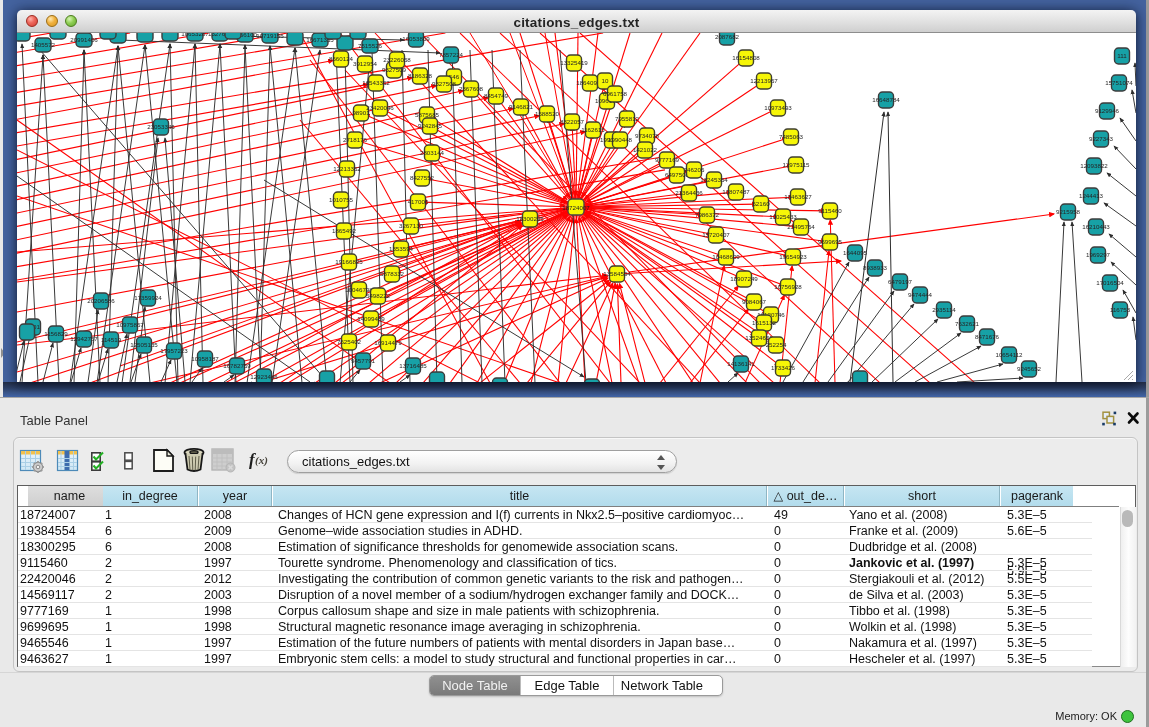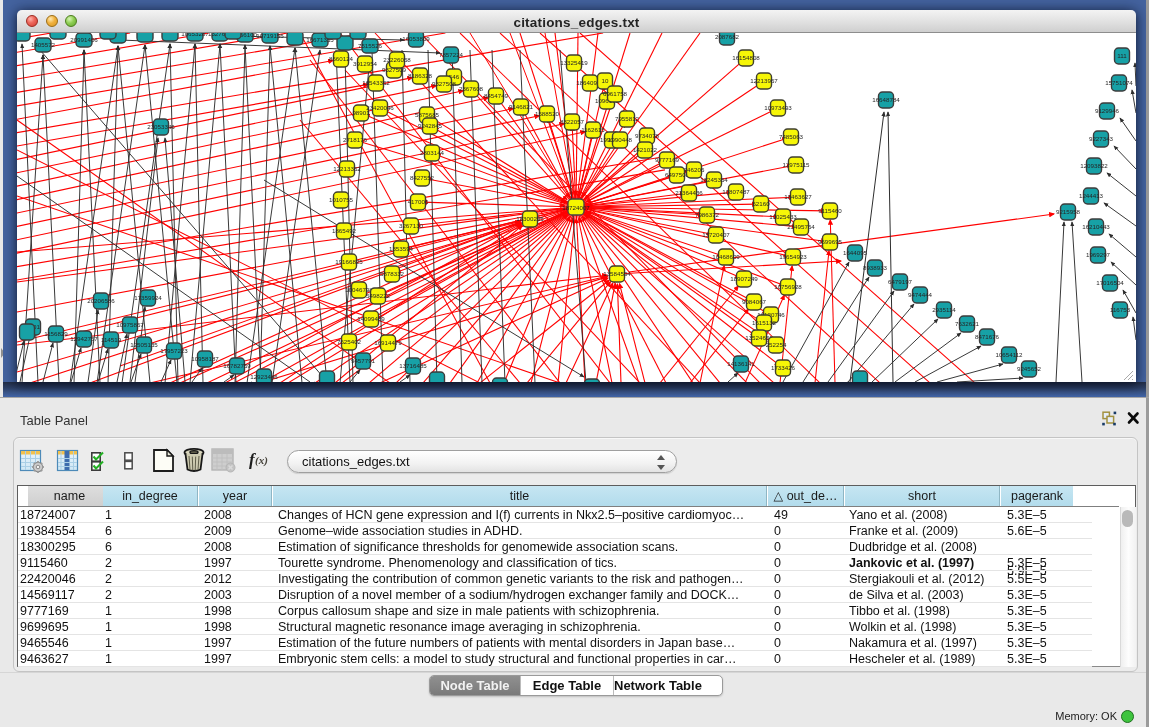--- a/index.html
+++ b/index.html
@@ -27,24 +27,24 @@
 
 #tbl{position:absolute;left:17px;top:485px;width:1119px;height:182px;background:#fff;border:1px solid #5d5d5d;border-bottom:1px solid #8a8a8a;}
 .hc{position:absolute;top:486px;height:20px;background:linear-gradient(180deg,#c6e6f2 0%,#b2dcec 100%);border-right:1px solid #8fb6c4;font-size:12.5px;color:#1a1a1a;text-align:center;line-height:20px;}
 #hc-name{left:28px;width:84px;background:linear-gradient(180deg,#dedede 0%,#cfcfcf 100%);border-right:1px solid #a2a2a2;}
 #hdrline{position:absolute;left:18px;top:506px;width:1101px;height:1px;background:#7f7f7f;}
 .trow{position:absolute;left:18px;width:1074px;height:16px;border-bottom:1px solid #e4e4e4;font-size:12.5px;color:#111;}
 .trow span{position:absolute;top:0px;white-space:nowrap;overflow:hidden;line-height:16px;}
 #vsb{position:absolute;left:1120px;top:507px;width:16px;height:160px;background:linear-gradient(90deg,#efefef,#fdfdfd 50%,#f2f2f2);border-left:1px solid #d9d9d9;}
 #vsbthumb{position:absolute;left:1122px;top:510px;width:11px;height:17px;border-radius:6px;background:#b9b9b9;}
 
-#tabs{position:absolute;left:429px;top:675px;width:294px;height:21px;border:1px solid #9a9a9a;border-radius:5px;background:#fff;box-shadow:0 1px 2px rgba(0,0,0,.18);font-size:13px;font-weight:bold;}
+#tabs{position:absolute;left:429px;top:675px;width:294px;height:21px;border:1px solid #9a9a9a;border-radius:5px;background:#fff;box-shadow:0 1px 2px rgba(0,0,0,.18);font-size:13px;}
 #tab1{position:absolute;left:0;top:0;width:90px;height:19px;background:linear-gradient(180deg,#909090,#7a7a7a);color:#f2f2f2;text-align:center;line-height:19px;border-radius:4px 0 0 4px;}
 #tab2{position:absolute;left:90px;top:0;width:93px;height:19px;color:#111;text-align:center;line-height:19px;border-left:1px solid #bbb;}
-#tab3{position:absolute;left:183px;top:0;width:90px;height:19px;color:#111;text-align:left;line-height:19px;border-left:1px solid #bbb;}
+#tab3{position:absolute;left:183px;top:0;width:90px;height:19px;color:#111;text-align:right;line-height:19px;border-left:1px solid #bbb;}
 #panline{position:absolute;left:0px;top:672px;width:1149px;height:1px;background:#d6d6d6;}
 #mem{position:absolute;left:1020px;top:710px;width:97px;text-align:right;font-size:11px;color:#222;white-space:nowrap;}
 #memdot{position:absolute;left:1121px;top:710px;width:13px;height:13px;border-radius:50%;background:#3ec43e;border:1px solid #1f6f1f;}
 
 #rstrip3{position:absolute;left:1146px;top:398px;width:3px;height:329px;background:#9b9b9b;}
 </style></head>
 <body>
 <div id="root">
 <div id="lstrip"></div>
     <svg style="position:absolute;left:0;top:347px" width="6" height="12" viewBox="0 0 6 12">
@@ -815,21 +815,21 @@
       <span style="left:756px;">0</span>
       <span style="left:831px;">Nakamura et al. (1997)</span>
       <span style="left:989px;">5.3E–5</span>
     </div>
 <div class="trow" style="top:651px;">
       <span style="left:2px;">9463627</span>
       <span style="left:87px;">1</span>
       <span style="left:186px;">1997</span>
       <span style="left:260px;width:492px;">Embryonic stem cells: a model to study structural and functional properties in car…</span>
       <span style="left:756px;">0</span>
-      <span style="left:831px;">Hescheler et al. (1989)</span>
+      <span style="left:831px;">Hescheler et al. (1997)</span>
       <span style="left:989px;">5.3E–5</span>
     </div>
 <div id="vsb"></div>
     <div id="vsbthumb"></div>
 <div id="panline"></div>
 <div id="tabs">
       <div id="tab1">Node Table</div>
       <div id="tab2">Edge Table</div>
       <div id="tab3">Network Table</div>
     </div>

